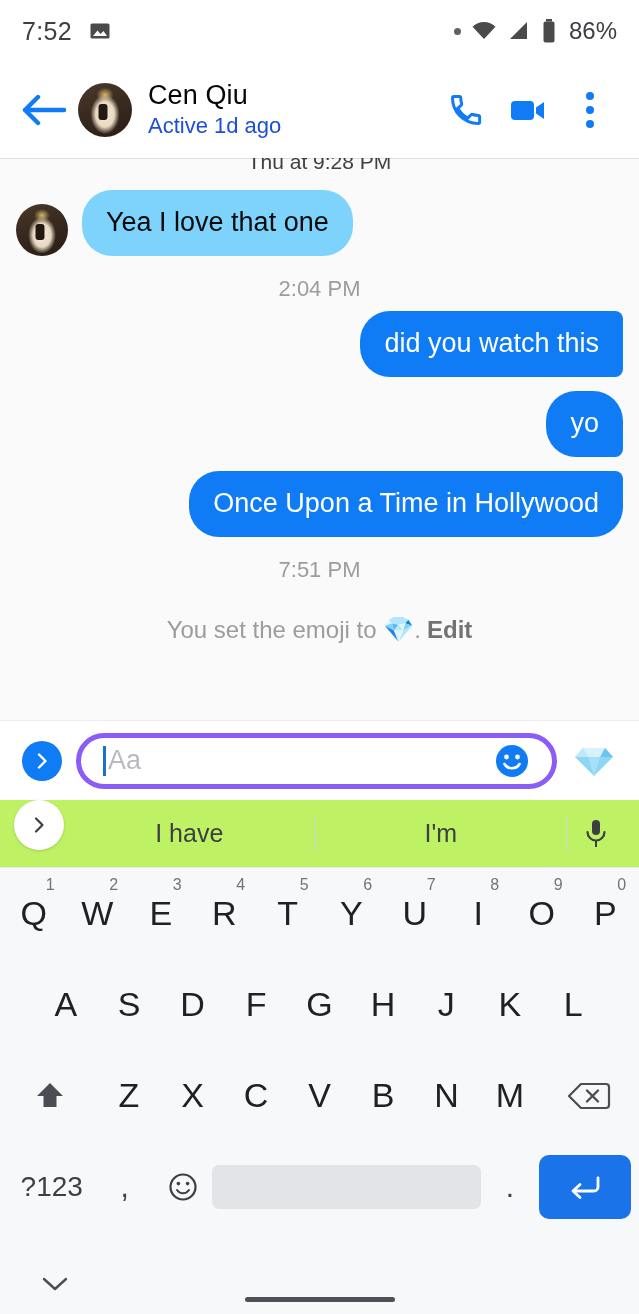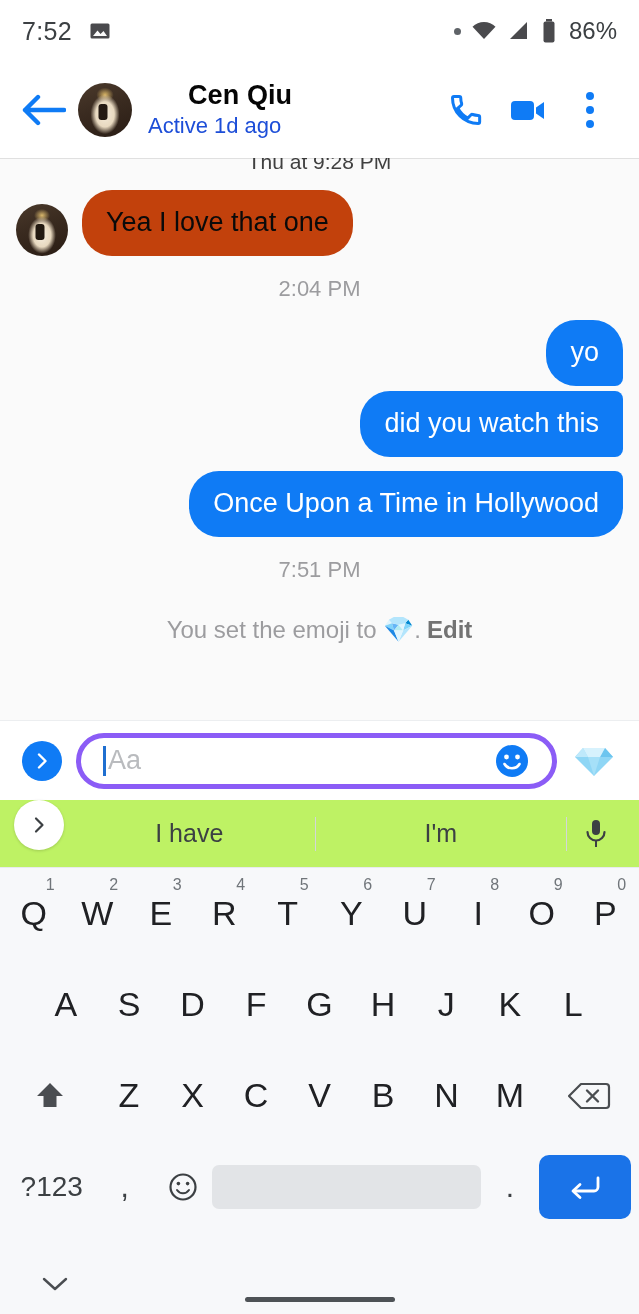--- a/index.html
+++ b/index.html
@@ -35,21 +35,21 @@
       radial-gradient(ellipse 22px 30px at 50% 58%, #f4ead9 0%, #e8d9c0 42%, rgba(232,217,192,0) 66%),
       radial-gradient(ellipse 12px 10px at 50% 22%, #d8b567 0%, rgba(216,181,103,0) 72%),
       linear-gradient(160deg, #4b3a2c 0%, #3a2b20 45%, #2a1d15 100%);
     position:relative; overflow:hidden;
   }
   .avatar::after{
     content:""; position:absolute; left:47%; top:38%; width:9px; height:16px;
     background:#241a13; border-radius:3px; transform:translateX(-50%);
   }
   .head-text { margin-left:16px; display:flex; flex-direction:column; justify-content:center; }
-  .head-name { font-size:27px; font-weight:bold; color:#050505; line-height:1.12; letter-spacing:.1px;margin-left:40px;}
+  .head-name { font-size:27px; font-weight:normal; color:#050505; line-height:1.12; letter-spacing:.1px;}
   .head-sub { font-size:22px; color:#1d4ed8; line-height:1.3; margin-top:2px;}
   .head-actions { margin-left:auto; display:flex; align-items:center; gap:0; }
   .head-act { width:62px; height:62px; display:flex; align-items:center; justify-content:center; }
   .kebab { display:flex; flex-direction:column; gap:6px; align-items:center; }
   .kebab i { width:8px; height:8px; border-radius:50%; background:#0f7bf5; display:block;}
 
   
   .thread {
     position:absolute; left:0; right:0; top:158px; bottom:594px;
     background:#fafafa; overflow:hidden; padding: 0 16px;
@@ -69,21 +69,21 @@
     position:relative; overflow:hidden;
   }
   .row-avatar::after{
     content:""; position:absolute; left:47%; top:38%; width:9px; height:16px;
     background:#221911; border-radius:3px; transform:translateX(-50%);
   }
   .bubble {
     max-width: 452px; font-size: 27px; line-height: 1.33;
     padding: 15px 24px; border-radius: 30px; word-wrap: break-word;
   }
-  .bubble.in { background:#c2410c; color:#0a0a0a;text-align:right; }
+  .bubble.in { background:#7dd3fc; color:#0a0a0a;text-align:right; }
   .bubble.out { background:#0f7bf5; color:#ffffff; }
   .b-top    { border-bottom-right-radius: 8px; }
   .b-mid    { border-top-right-radius: 8px; border-bottom-right-radius: 8px; }
   .b-bottom { border-top-right-radius: 8px; }
 
   .ts { text-align:center; font-size:22px; color:#9c9c9f; padding:20px 0 4px; }
   .sysline { text-align:center; font-size:24px; color:#9c9c9f; padding:28px 0 10px; }
   .sysline .gem { font-size:25px; }
   .sysline .edit { color:#737373; font-weight:bold; margin-left:6px; }
 
@@ -232,25 +232,25 @@
 
     <div class="day-sep clipped">Thu at 9:28 PM</div>
 
     <div class="row in">
       <div class="row-avatar"></div>
       <div class="bubble in">Yea I love that one</div>
     </div>
 
     <div class="ts">2:04 PM</div>
 
+    <div class="row out" style="margin-top:5px;">
+      <div class="bubble out b-mid">did you watch this</div>
+    </div>
     <div class="row out">
       <div class="bubble out b-top">yo</div>
-    </div>
-    <div class="row out" style="margin-top:5px;">
-      <div class="bubble out b-mid">did you watch this</div>
     </div>
     <div class="row out" style="">
       <div class="bubble out b-bottom">Once Upon a Time in Hollywood</div>
     </div>
 
     <div class="ts">7:51 PM</div>
 
     <div class="sysline">
       <span>You set the emoji to </span><span class="gem">💎</span><span>.</span><span class="edit">Edit</span>
     </div>

